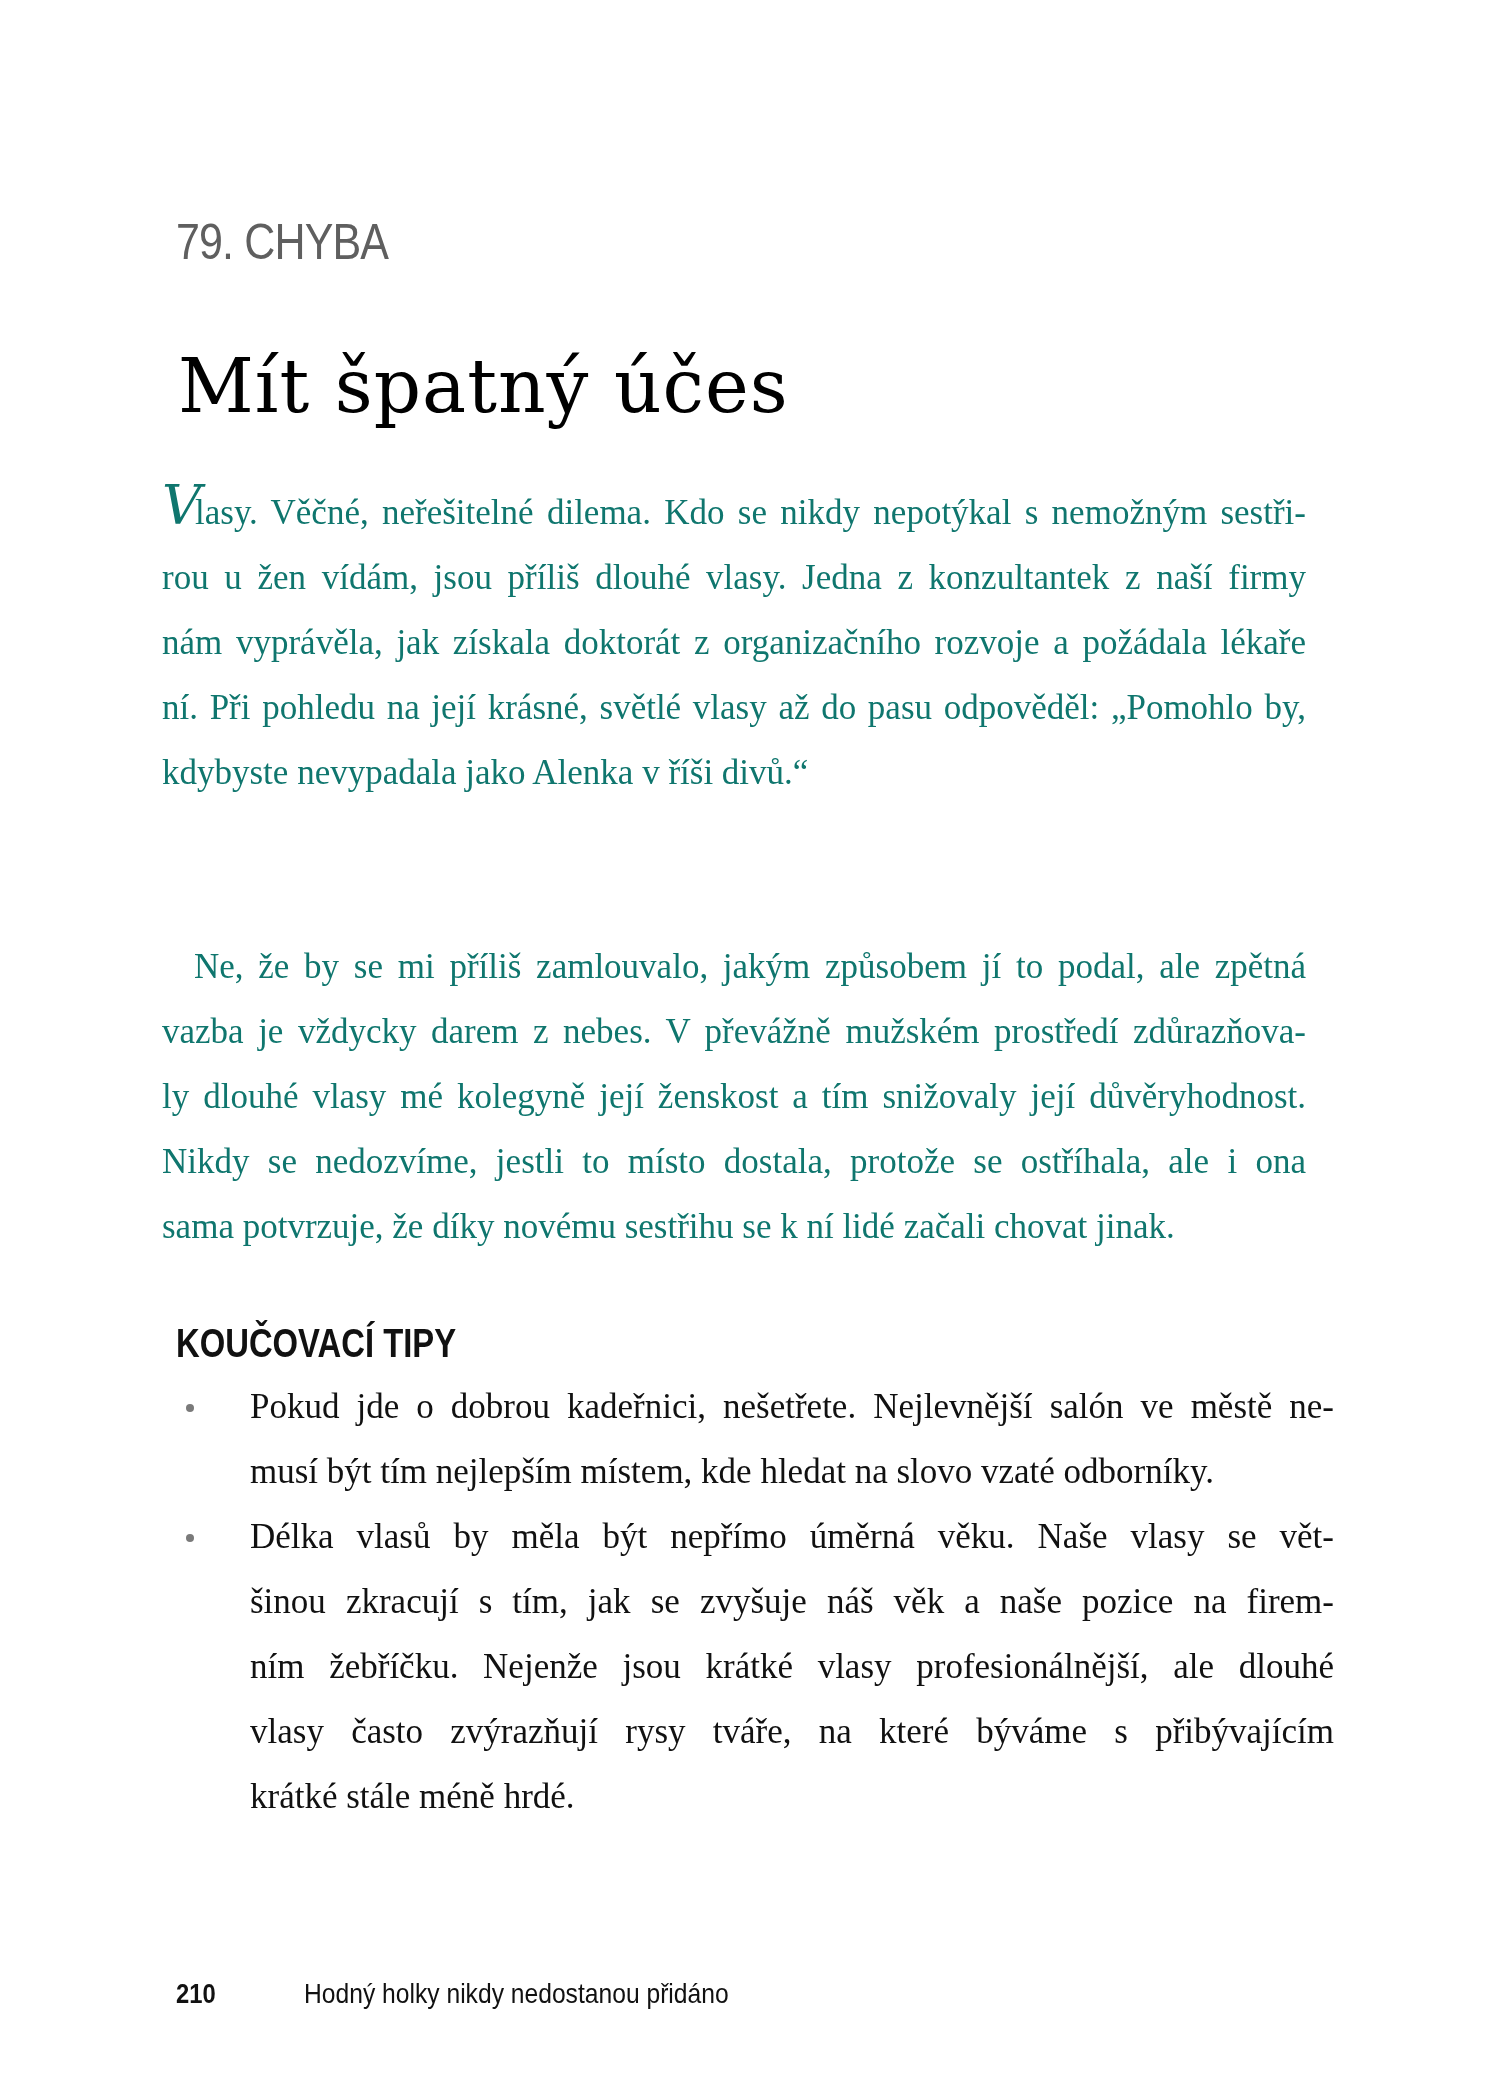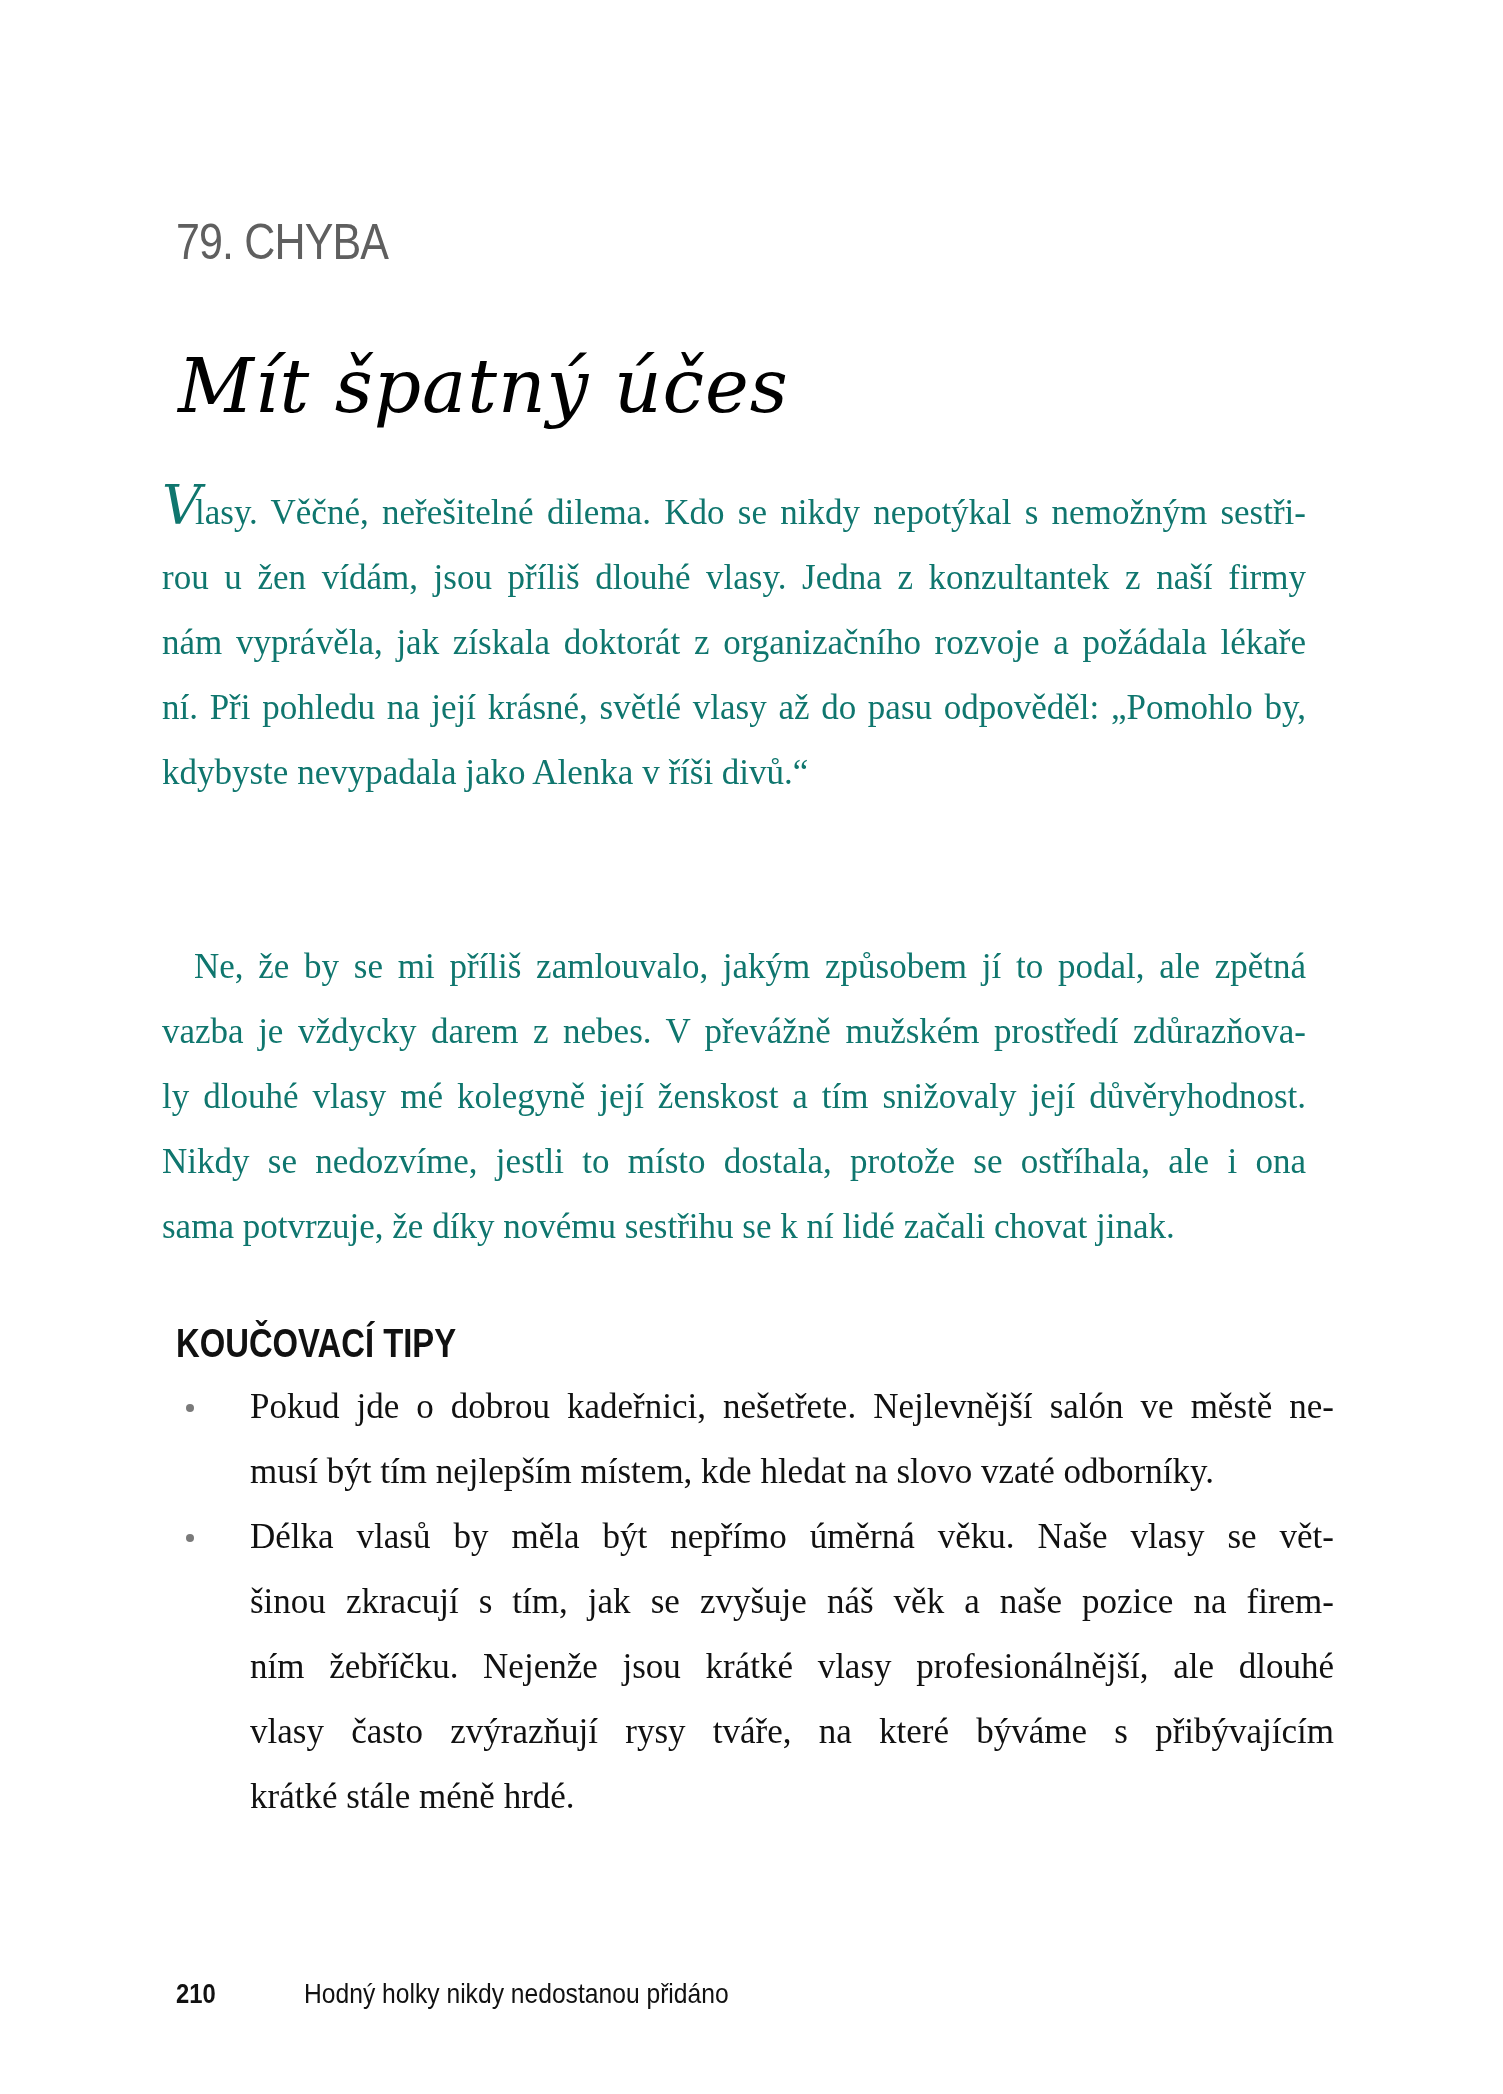--- a/index.html
+++ b/index.html
@@ -32,21 +32,20 @@
       letter-spacing: -1px;
       transform: scaleX(0.86);
       transform-origin: left top;
       line-height: 60px;
     }
     .chapter-title {
       position: absolute;
       left: 178px;
       top: 336px;
       font-family: "DejaVu Serif", "Liberation Serif", serif;
-      font-style: italic;
       font-size: 74px;
       color: #000000;
       line-height: 100px;
       letter-spacing: 1px;
     }
     .body-text {
       position: absolute;
       left: 162px;
       width: 1144px;
       font-family: "Liberation Serif", "DejaVu Serif", serif;

